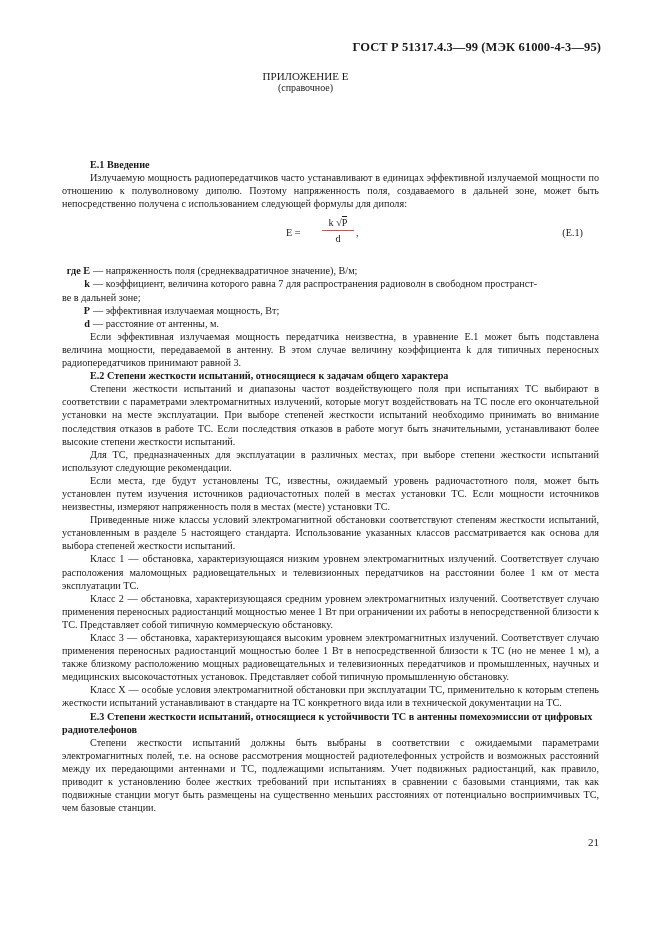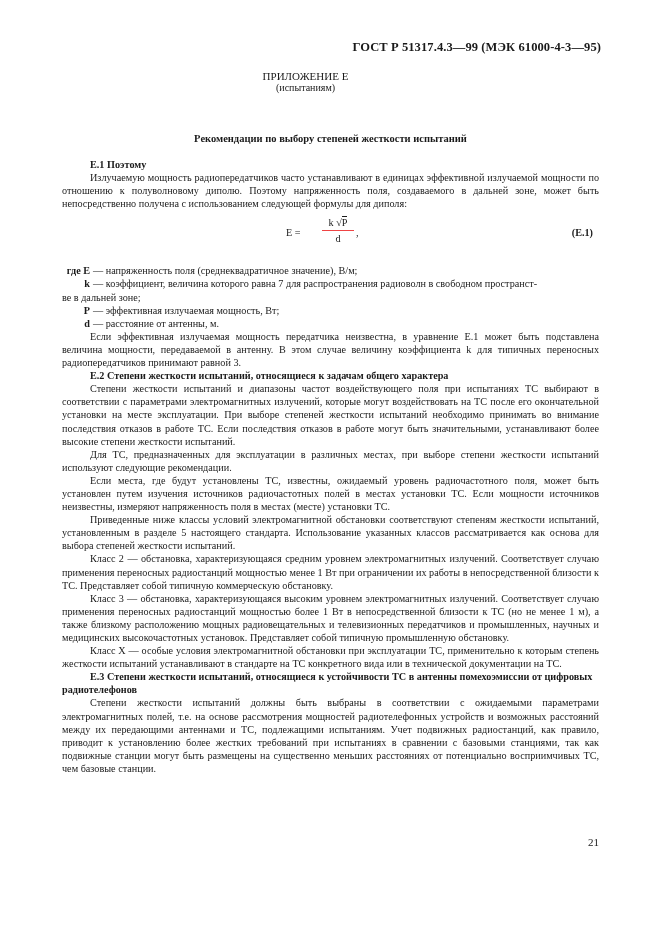--- a/index.html
+++ b/index.html
@@ -28,43 +28,42 @@
   .h { font-weight: bold; text-indent: 28px; }
   .formula {
     position: relative; height: 36px; margin: 6px 0 12px 0;
   }
   .formula .lhs { position: absolute; left: 224px; top: 10px; }
   .formula .frac { position: absolute; left: 260px; top: 0; text-align: center; width: 32px; }
   .formula .num { display: block; border-bottom: 1px solid #ef4444; padding-bottom: 1px; }
   .formula .sqrt { border-top: 1px solid #1a1a1a; }
   .formula .den { display: block; padding-top: 1px; }
   .formula .comma { position: absolute; left: 294px; top: 10px; }
-  .formula .eqno { position: absolute; right: 6px; top: 10px; font-weight: bold; }
+  .formula .eqno { position: absolute; right: 16px; top: 10px; }
   .defs { margin: 0; }
   .def { display: flex; }
   .def .term { width: 28px; text-align: right; flex: none; padding-right: 3px; font-weight: bold; }
   .def .term.first { width: 28px; }
   .def .txt { flex: 1; text-align: left; }
   .pagenum { position: absolute; top: 836px; right: 62px; font-size: 11px; }
 </style>
 </head>
 <body>
 
 <div class="page">
   <div class="header">ГОСТ Р 51317.4.3—99 (МЭК 61000-4-3—95)</div>
 
   <div class="appendix">
     <div>ПРИЛОЖЕНИЕ Е</div>
-    <div class="sub">(испытаниям)</div>
+    <div class="sub">(справочное)</div>
   </div>
 
-  <div class="doc-title">Рекомендации по выбору степеней жесткости испытаний</div>
 
   <div class="body">
-    <p class="h">Е.1 Поэтому</p>
+    <p class="h">Е.1 Введение</p>
     <p class="ind">Излучаемую мощность радиопередатчиков часто устанавливают в единицах эффективной излучаемой мощности по отношению к полуволновому диполю. Поэтому напряженность поля, создаваемого в дальней зоне, может быть непосредственно получена с использованием следующей формулы для диполя:</p>
 
     <div class="formula">
       <span class="lhs">E =</span>
       <span class="frac">
         <span class="num"><span>k</span> √<span class="sqrt">P</span></span>
         <span class="den">d</span>
       </span>
       <span class="comma">,</span>
       <span class="eqno">(E.1)</span>
@@ -90,20 +89,21 @@
       </div>
     </div>
 
     <p class="ind">Если эффективная излучаемая мощность передатчика неизвестна, в уравнение Е.1 может быть подставлена величина мощности, передаваемой в антенну. В этом случае величину коэффициента k для типичных переносных радиопередатчиков принимают равной 3.</p>
 
     <p class="h">Е.2 Степени жесткости испытаний, относящиеся к задачам общего характера</p>
     <p class="ind">Степени жесткости испытаний и диапазоны частот воздействующего поля при испытаниях ТС выбирают в соответствии с параметрами электромагнитных излучений, которые могут воздействовать на ТС после его окончательной установки на месте эксплуатации. При выборе степеней жесткости испытаний необходимо принимать во внимание последствия отказов в работе ТС. Если последствия отказов в работе могут быть значительными, устанавливают более высокие степени жесткости испытаний.</p>
     <p class="ind">Для ТС, предназначенных для эксплуатации в различных местах, при выборе степени жесткости испытаний используют следующие рекомендации.</p>
     <p class="ind">Если места, где будут установлены ТС, известны, ожидаемый уровень радиочастотного поля, может быть установлен путем изучения источников радиочастотных полей в местах установки ТС. Если мощности источников неизвестны, измеряют напряженность поля в местах (месте) установки ТС.</p>
     <p class="ind">Приведенные ниже классы условий электромагнитной обстановки соответствуют степеням жесткости испытаний, установленным в разделе 5 настоящего стандарта. Использование указанных классов рассматривается как основа для выбора степеней жесткости испытаний.</p>
+    <p class="ind">Класс 1 — обстановка, характеризующаяся низким уровнем электромагнитных излучений. Соответствует случаю расположения маломощных радиовещательных и телевизионных передатчиков на расстоянии более 1 км от места эксплуатации ТС.</p>
     <p class="ind">Класс 2 — обстановка, характеризующаяся средним уровнем электромагнитных излучений. Соответствует случаю применения переносных радиостанций мощностью менее 1 Вт при ограничении их работы в непосредственной близости к ТС. Представляет собой типичную коммерческую обстановку.</p>
     <p class="ind">Класс 3 — обстановка, характеризующаяся высоким уровнем электромагнитных излучений. Соответствует случаю применения переносных радиостанций мощностью более 1 Вт в непосредственной близости к ТС (но не менее 1 м), а также близкому расположению мощных радиовещательных и телевизионных передатчиков и промышленных, научных и медицинских высокочастотных установок. Представляет собой типичную промышленную обстановку.</p>
     <p class="ind">Класс Х — особые условия электромагнитной обстановки при эксплуатации ТС, применительно к которым степень жесткости испытаний устанавливают в стандарте на ТС конкретного вида или в технической документации на ТС.</p>
 
     <p class="h" style="text-align:left">Е.3 Степени жесткости испытаний, относящиеся к устойчивости ТС в антенны помехоэмиссии от цифровых радиотелефонов</p>
     <p class="ind">Степени жесткости испытаний должны быть выбраны в соответствии с ожидаемыми параметрами электромагнитных полей, т.е. на основе рассмотрения мощностей радиотелефонных устройств и возможных расстояний между их передающими антеннами и ТС, подлежащими испытаниям. Учет подвижных радиостанций, как правило, приводит к установлению более жестких требований при испытаниях в сравнении с базовыми станциями, так как подвижные станции могут быть размещены на существенно меньших расстояниях от потенциально восприимчивых ТС, чем базовые станции.</p>
   </div>
 
   <div class="pagenum">21</div>
 </div>

